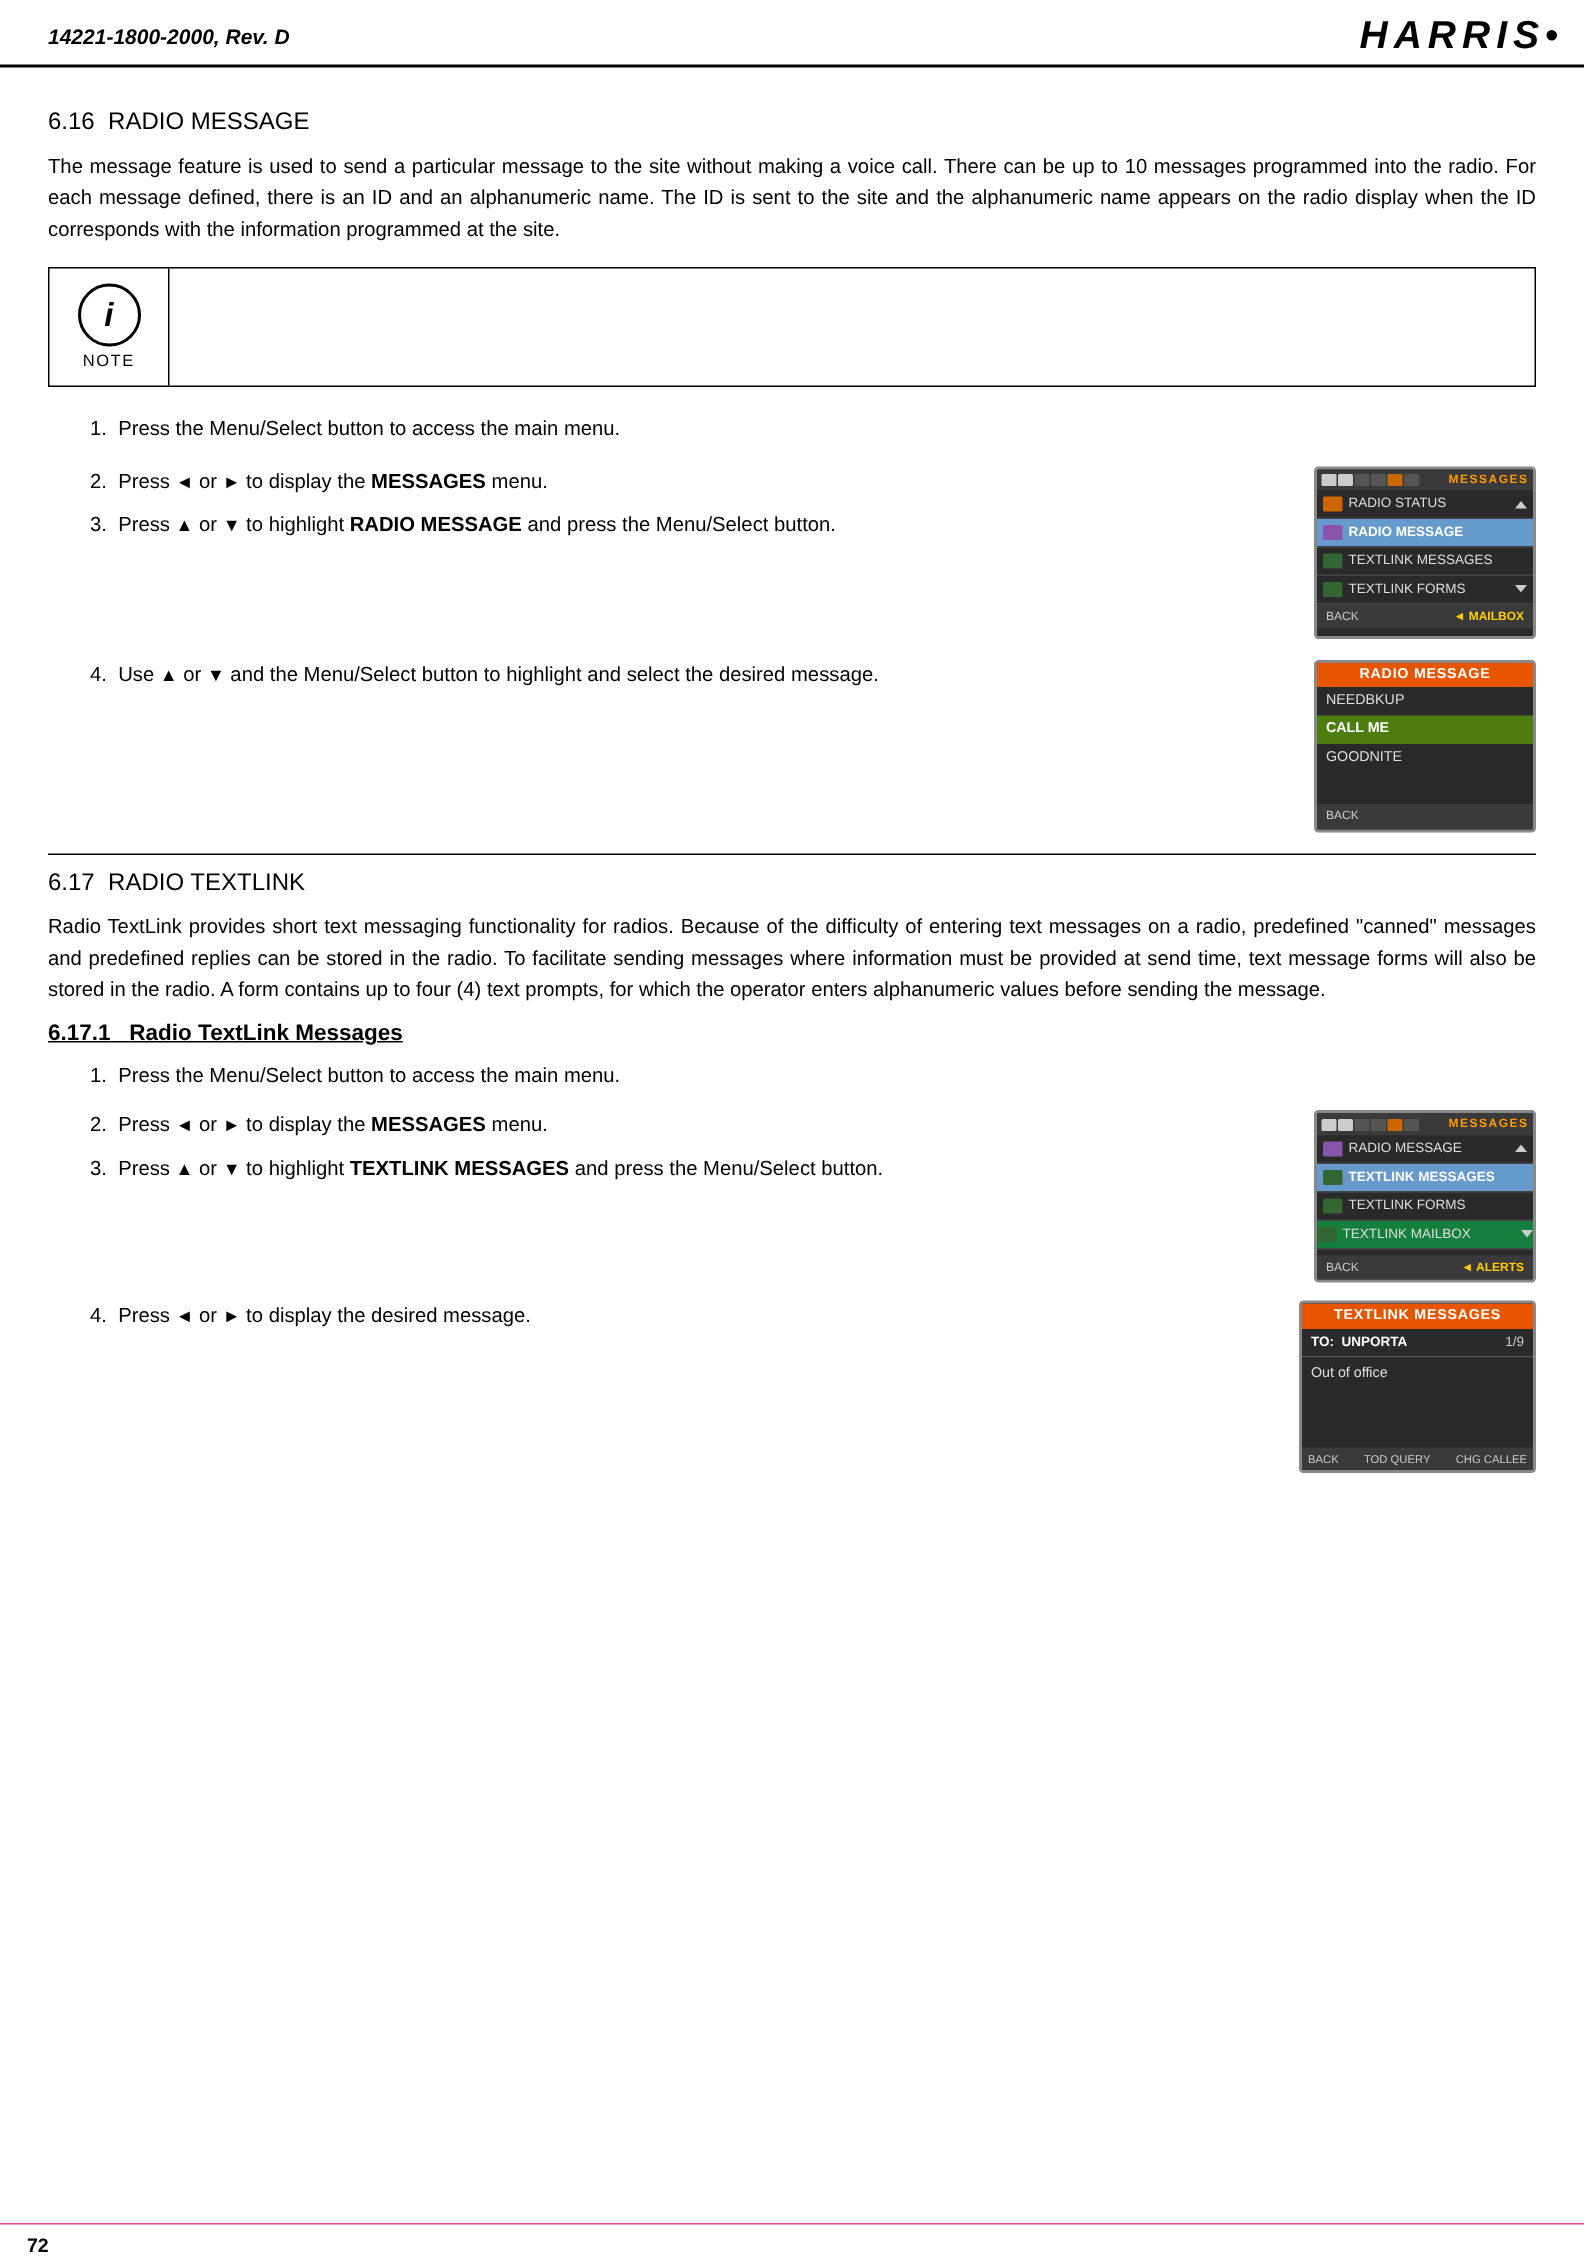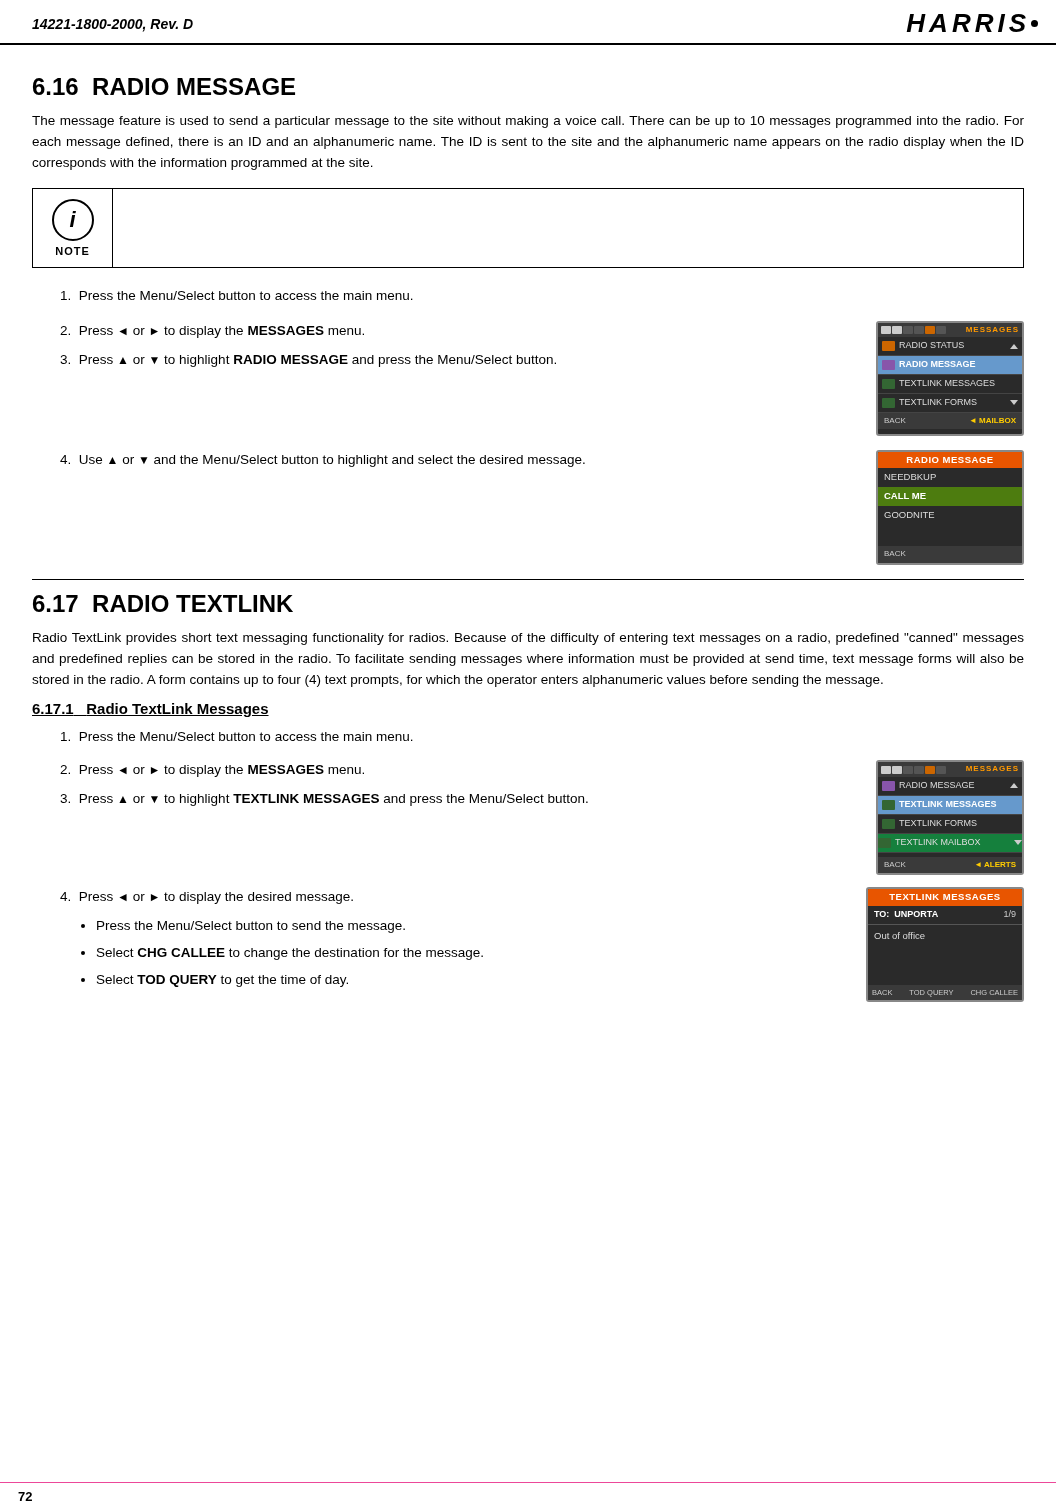--- a/index.html
+++ b/index.html
@@ -27,22 +27,22 @@
       font-weight: bold;
     }
 
     
     .content {
       padding: 18px 32px 18px 32px;
     }
 
     
     .section-heading {
-      font-size: 24px;
-      font-weight: bold;
+      font-size: 16px;
+      font-weight: normal;
       margin-bottom: 10px;
       margin-top: 10px;
     }
 
     
     .body-text {
       font-size: 13.5px;
       line-height: 1.55;
       margin-bottom: 10px;
       text-align: justify;
@@ -73,21 +73,21 @@
       display: flex;
       align-items: center;
       justify-content: center;
       font-size: 22px;
       font-weight: bold;
       font-style: italic;
       margin-bottom: 4px;
     }
     .note-icon-label {
       font-size: 11px;
-      font-weight: bold;
+      font-weight: normal;
       letter-spacing: 1px;
     }
     .note-text-area {
       padding: 14px 16px;
       font-size: 13.5px;
       display: flex;
       align-items: center;
     }
 
     
@@ -345,25 +345,20 @@
                 </div>
               </div>
             </div>
           </div>
         </li>
 
         <li style="margin-bottom:12px;">
           <div class="step-row">
             <div class="step-text">
               <div style="margin-bottom:8px;">4.&nbsp;&nbsp;Press <span class="arr">◄</span> or <span class="arr">►</span> to display the desired message.</div>
-              <ul class="bullet-list">
-                <li>Press the Menu/Select button to send the message.</li>
-                <li>Select <strong>CHG CALLEE</strong> to change the destination for the message.</li>
-                <li>Select <strong>TOD QUERY</strong> to get the time of day.</li>
-              </ul>
             </div>
             <div class="step-image">
 
               <div class="radio-screen" style="width:158px;height:115px;position:relative;">
                 <div style="background:#e85500;padding:1px 4px;font-size:9.5px;font-weight:bold;color:#fff;text-align:center;letter-spacing:0.5px;">TEXTLINK MESSAGES</div>
                 <div style="display:flex;justify-content:space-between;align-items:center;padding:2px 6px;background:#2a2a2a;font-size:9px;color:#ddd;">
                   <span style="font-weight:bold;color:#fff;">TO:&nbsp; UNPORTA</span>
                   <span style="color:#ccc;">1/9</span>
                 </div>
                 <div style="height:1px;background:#555;"></div>

